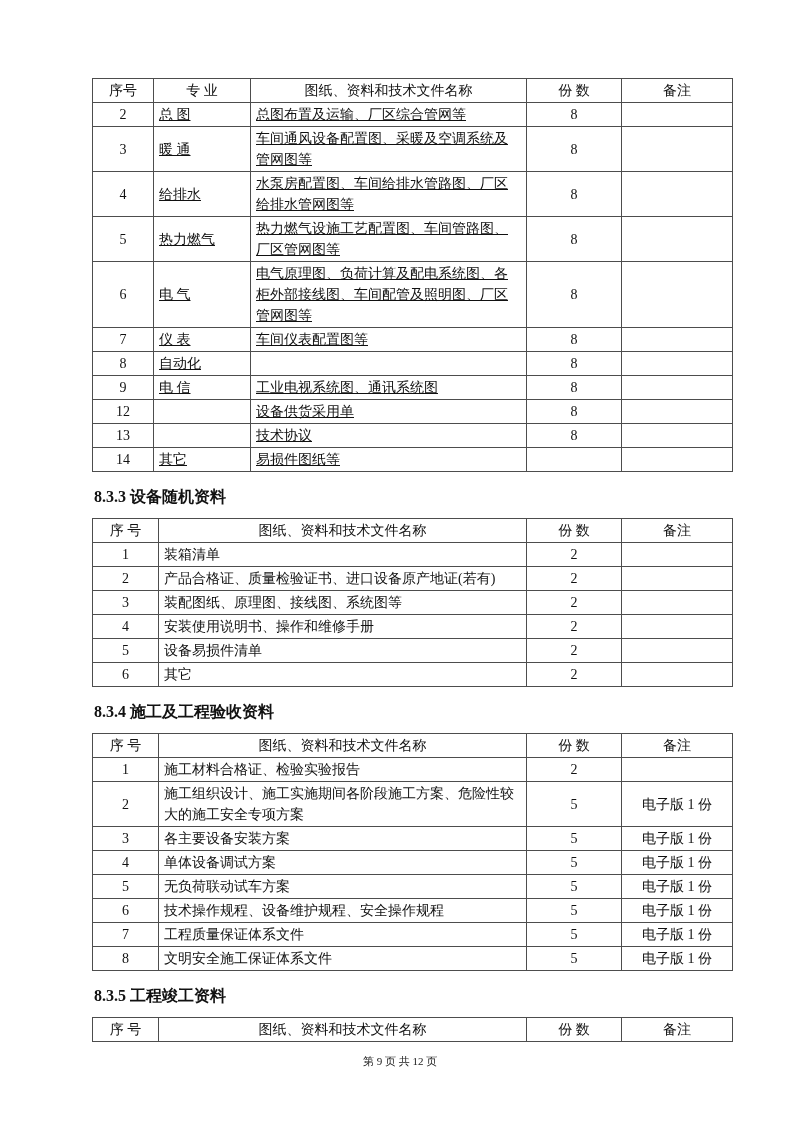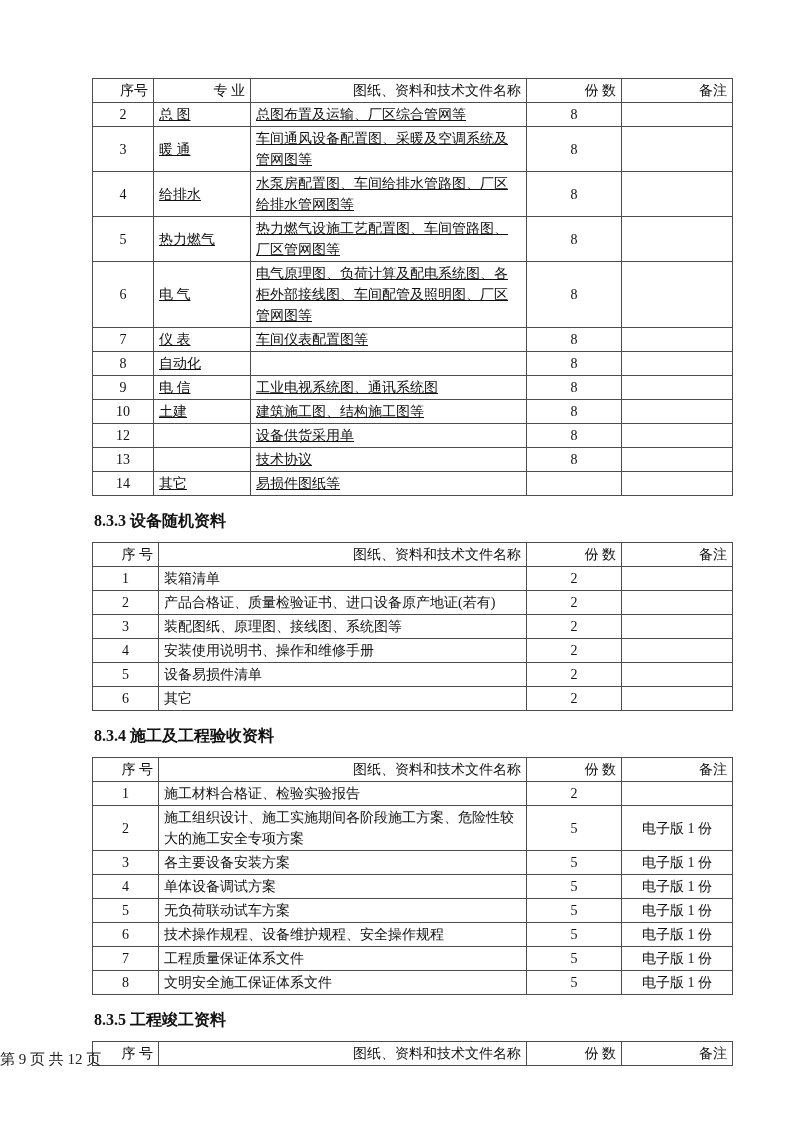--- a/index.html
+++ b/index.html
@@ -26,21 +26,21 @@
     border:1px solid #4d4d4d;
     font-size:14px;
     font-weight:400;
     line-height:21px;
     padding:1px 5px;
     vertical-align:middle;
     box-sizing:border-box;
     overflow:hidden;
     word-break:break-all;
   }
-  th{text-align:right;height:23px;}
+  th{text-align:center;height:23px;}
   td{height:22px;}
   
   .t-draw td:nth-child(1),
   .t-draw td:nth-child(4),
   .t-draw td:nth-child(5){text-align:center;}
   .t-draw td:nth-child(2),
   .t-draw td:nth-child(3){text-align:left;text-decoration:underline;}
   
   .t-std td:nth-child(1),
   .t-std td:nth-child(3),
@@ -49,21 +49,22 @@
   .sec-heading{
     font-size:16px;
     font-weight:700;
     line-height:20px;
     margin:15px 0 11px 2px;
     font-family:"Liberation Serif","DejaVu Serif",serif;
   }
   .footer{
     position:absolute;
     left:0;right:0;bottom:62px;
-    font-size:15px;
+    text-align:center;
+    font-size:11px;
     color:#222;
   }
 </style>
 </head>
 <body>
 
 <div class="page">
   <div class="content">
 
     <table class="t-draw">
@@ -134,27 +135,20 @@
             <td></td>
           </tr>
           <tr>
             <td>9</td>
             <td>电 信</td>
             <td>工业电视系统图、通讯系统图</td>
             <td>8</td>
             <td></td>
           </tr>
           <tr>
-            <td>10</td>
-            <td>土建</td>
-            <td>建筑施工图、结构施工图等</td>
-            <td>8</td>
-            <td></td>
-          </tr>
-          <tr>
             <td>12</td>
             <td></td>
             <td>设备供货采用单</td>
             <td>8</td>
             <td></td>
           </tr>
           <tr>
             <td>13</td>
             <td></td>
             <td>技术协议</td>

